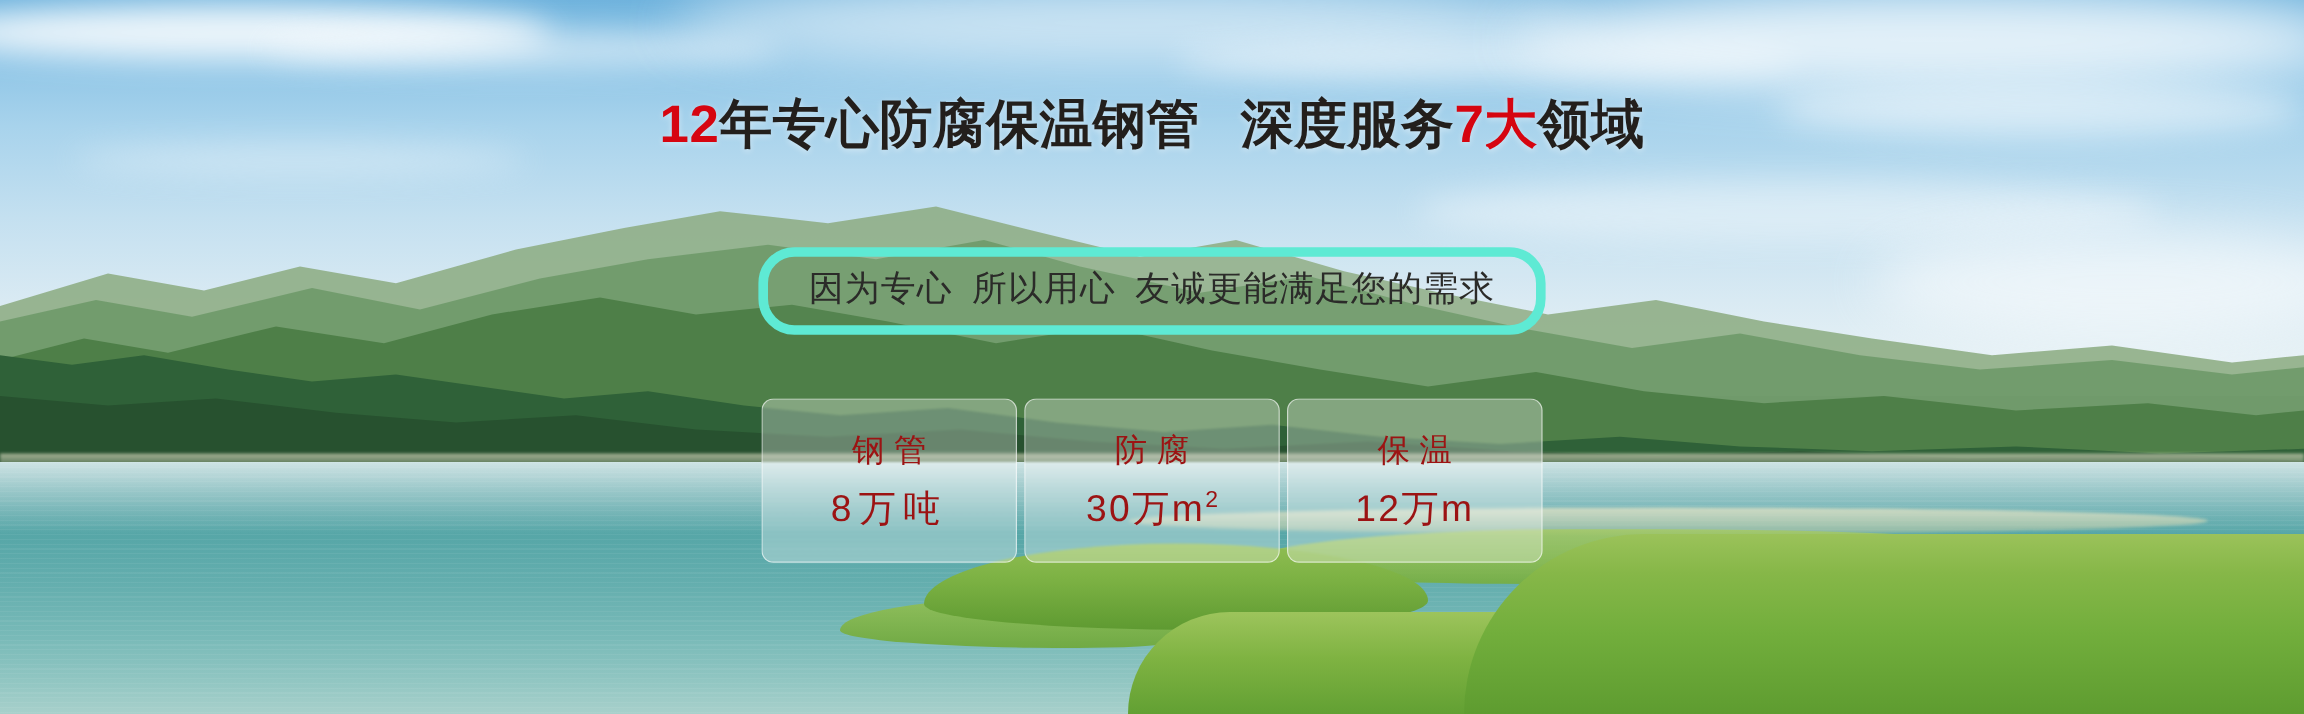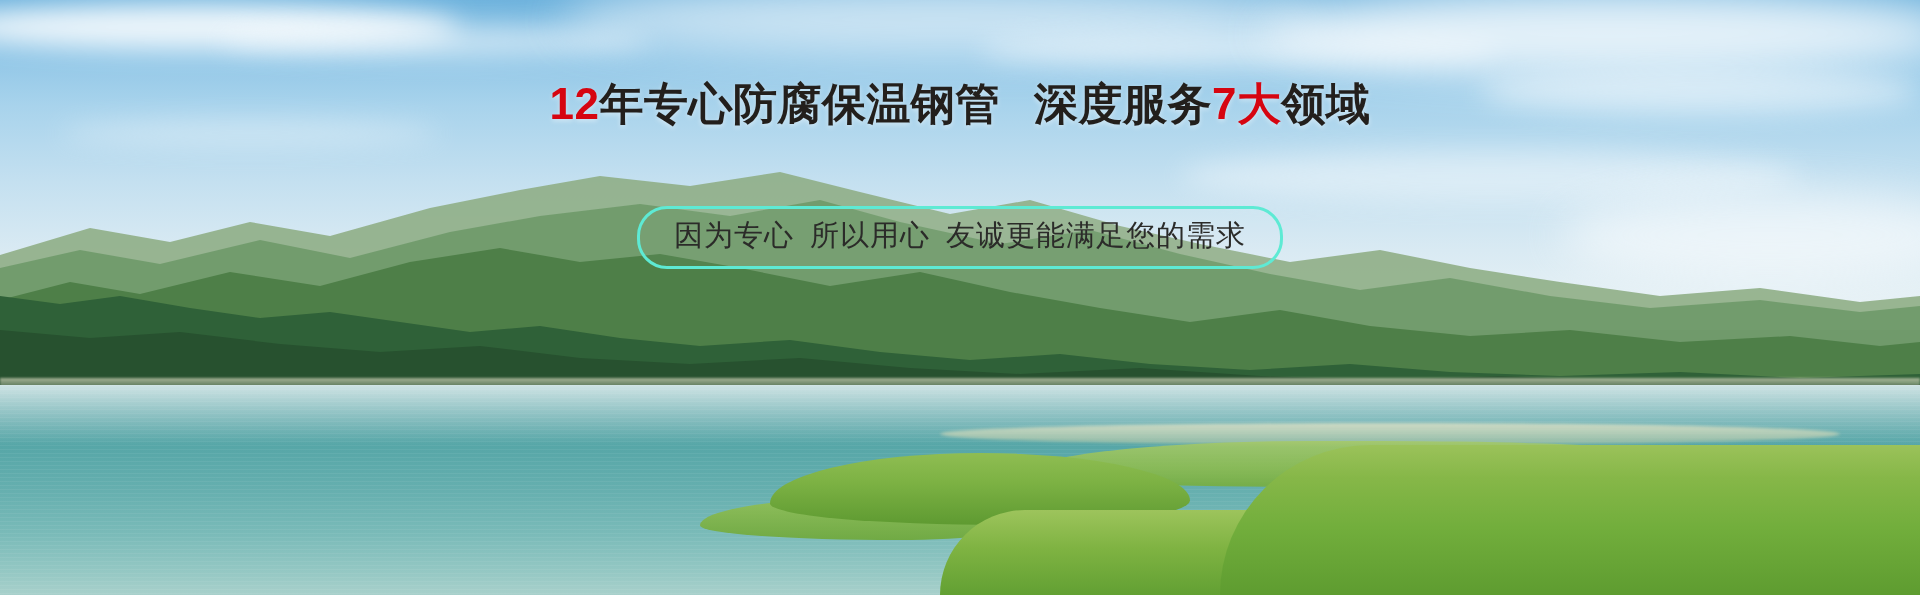--- a/index.html
+++ b/index.html
@@ -84,21 +84,21 @@
     text-shadow:0 2px 5px rgba(255,255,255,.45);
   }
   .hl-red{color:#d60510;}
   .hl-dark{color:#231f1c;}
   .hl-gap{display:inline-block;width:34px;}
 
   
   .pill{
     position:absolute;left:50%;top:206px;transform:translateX(-50%);
     padding:7px 34px 10px;
-    border:3px solid #5eead4;border-radius:30px;
+    border:8px solid #5eead4;border-radius:30px;
     font-size:29px;color:#2b2b29;white-space:nowrap;letter-spacing:1px;
     background:rgba(255,255,255,.04);
   }
   .sub-gap{display:inline-block;width:16px;}
 
   
   .cards{
     position:absolute;left:50%;top:332px;transform:translateX(-50%);
     display:flex;gap:6px;
   }
@@ -166,14 +166,32 @@
   <div class="grass-right"></div>
 
   <div class="headline">
     <span class="hl-red">12</span><span class="hl-dark">年专心防腐保温钢管</span><span class="hl-gap"></span><span class="hl-dark">深度服务</span><span class="hl-red">7大</span><span class="hl-dark">领域</span>
   </div>
 
   <div class="pill">
     <span>因为专心</span><span class="sub-gap"></span><span>所以用心</span><span class="sub-gap"></span><span>友诚更能满足您的需求</span>
   </div>
 
+  <div class="cards">
+
+    <div class="card">
+      <div class="card-label">钢管</div>
+      <div class="card-value"><span class="lsp-wide">8万吨</span></div>
+    </div>
+
+    <div class="card">
+      <div class="card-label">防腐</div>
+      <div class="card-value"><span>30万m</span><sup>2</sup></div>
+    </div>
+
+    <div class="card">
+      <div class="card-label">保温</div>
+      <div class="card-value"><span>12万m</span></div>
+    </div>
+
+  </div>
 
 </div>
 
 </body></html>

